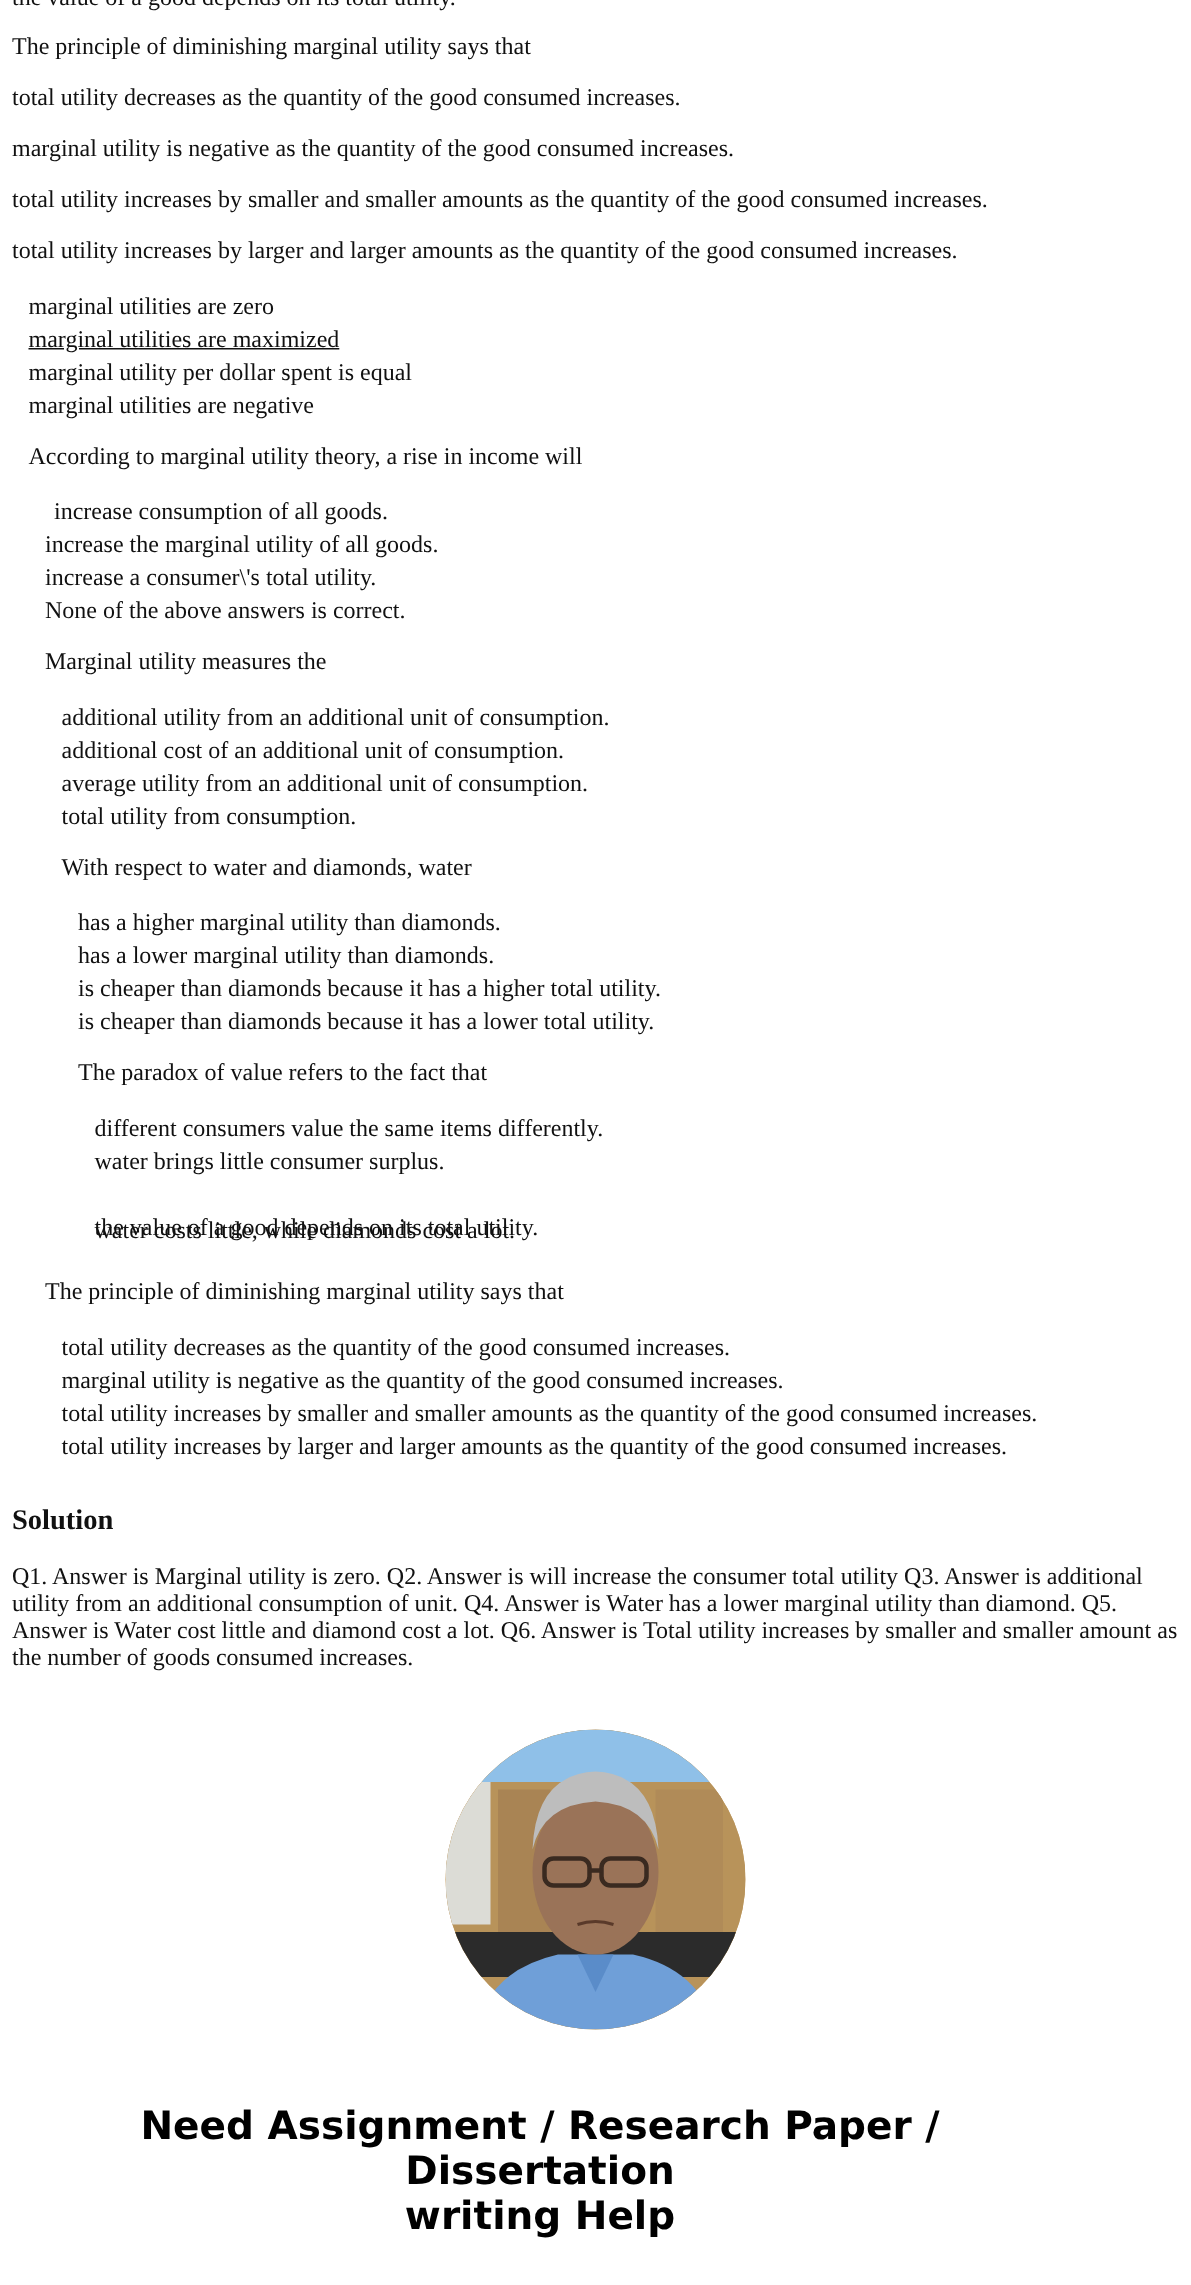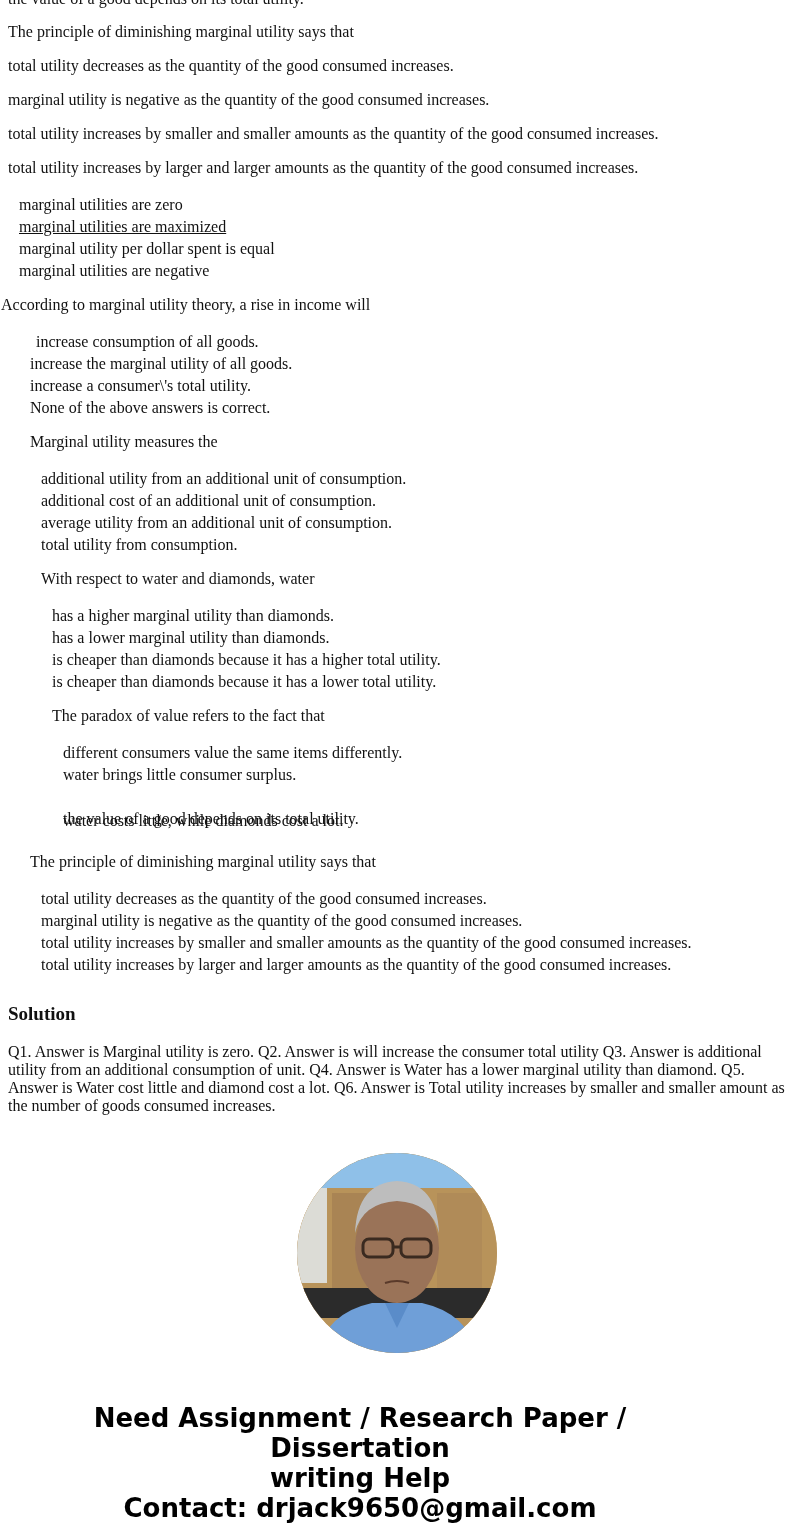--- a/index.html
+++ b/index.html
@@ -35,21 +35,21 @@
 <div class="line" style="left:8px; top:55px;">total utility decreases as the quantity of the good consumed increases.</div>
 <div class="line" style="left:8px; top:89px;">marginal utility is negative as the quantity of the good consumed increases.</div>
 <div class="line" style="left:8px; top:123px;">total utility increases by smaller and smaller amounts as the quantity of the good consumed increases.</div>
 <div class="line" style="left:8px; top:157px;">total utility increases by larger and larger amounts as the quantity of the good consumed increases.</div>
 
 <div class="line" style="left:19px; top:194px;">marginal utilities are zero</div>
 <div class="line" style="left:19px; top:216px;text-decoration:underline;">marginal utilities are maximized</div>
 <div class="line" style="left:19px; top:238px;">marginal utility per dollar spent is equal</div>
 <div class="line" style="left:19px; top:260px;">marginal utilities are negative</div>
 
-<div class="line" style="left:1px; top:294px;">According to marginal utility theory, a rise in income will</div>
+<div class="line" style="left:19px; top:294px;">According to marginal utility theory, a rise in income will</div>
 <div class="line" style="left:36px; top:331px;">increase consumption of all goods.</div>
 <div class="line" style="left:30px; top:353px;">increase the marginal utility of all goods.</div>
 <div class="line" style="left:30px; top:375px;">increase a consumer\'s total utility.</div>
 <div class="line" style="left:30px; top:397px;">None of the above answers is correct.</div>
 
 <div class="line" style="left:30px; top:431px;">Marginal utility measures the</div>
 <div class="line" style="left:41px; top:468px;">additional utility from an additional unit of consumption.</div>
 <div class="line" style="left:41px; top:490px;">additional cost of an additional unit of consumption.</div>
 <div class="line" style="left:41px; top:512px;">average utility from an additional unit of consumption.</div>
 <div class="line" style="left:41px; top:534px;">total utility from consumption.</div>
@@ -90,14 +90,13 @@
     <rect x="66" y="86" width="30" height="18" rx="6" fill="none" stroke="#3a2a20" stroke-width="3"></rect>
     <rect x="104" y="86" width="30" height="18" rx="6" fill="none" stroke="#3a2a20" stroke-width="3"></rect>
     <line x1="96" y1="94" x2="104" y2="94" stroke="#3a2a20" stroke-width="3"></line>
     <path d="M88 130 Q100 126 112 130" stroke="#5a3a2a" stroke-width="2" fill="none"></path>
   </svg>
 </div>
 
 <div class="promo">
   <div>Need Assignment / Research Paper / Dissertation</div>
   <div>writing Help</div>
-  <div>Contact: drjack9650@gmail.com</div>
 </div>
 
 </body></html>

